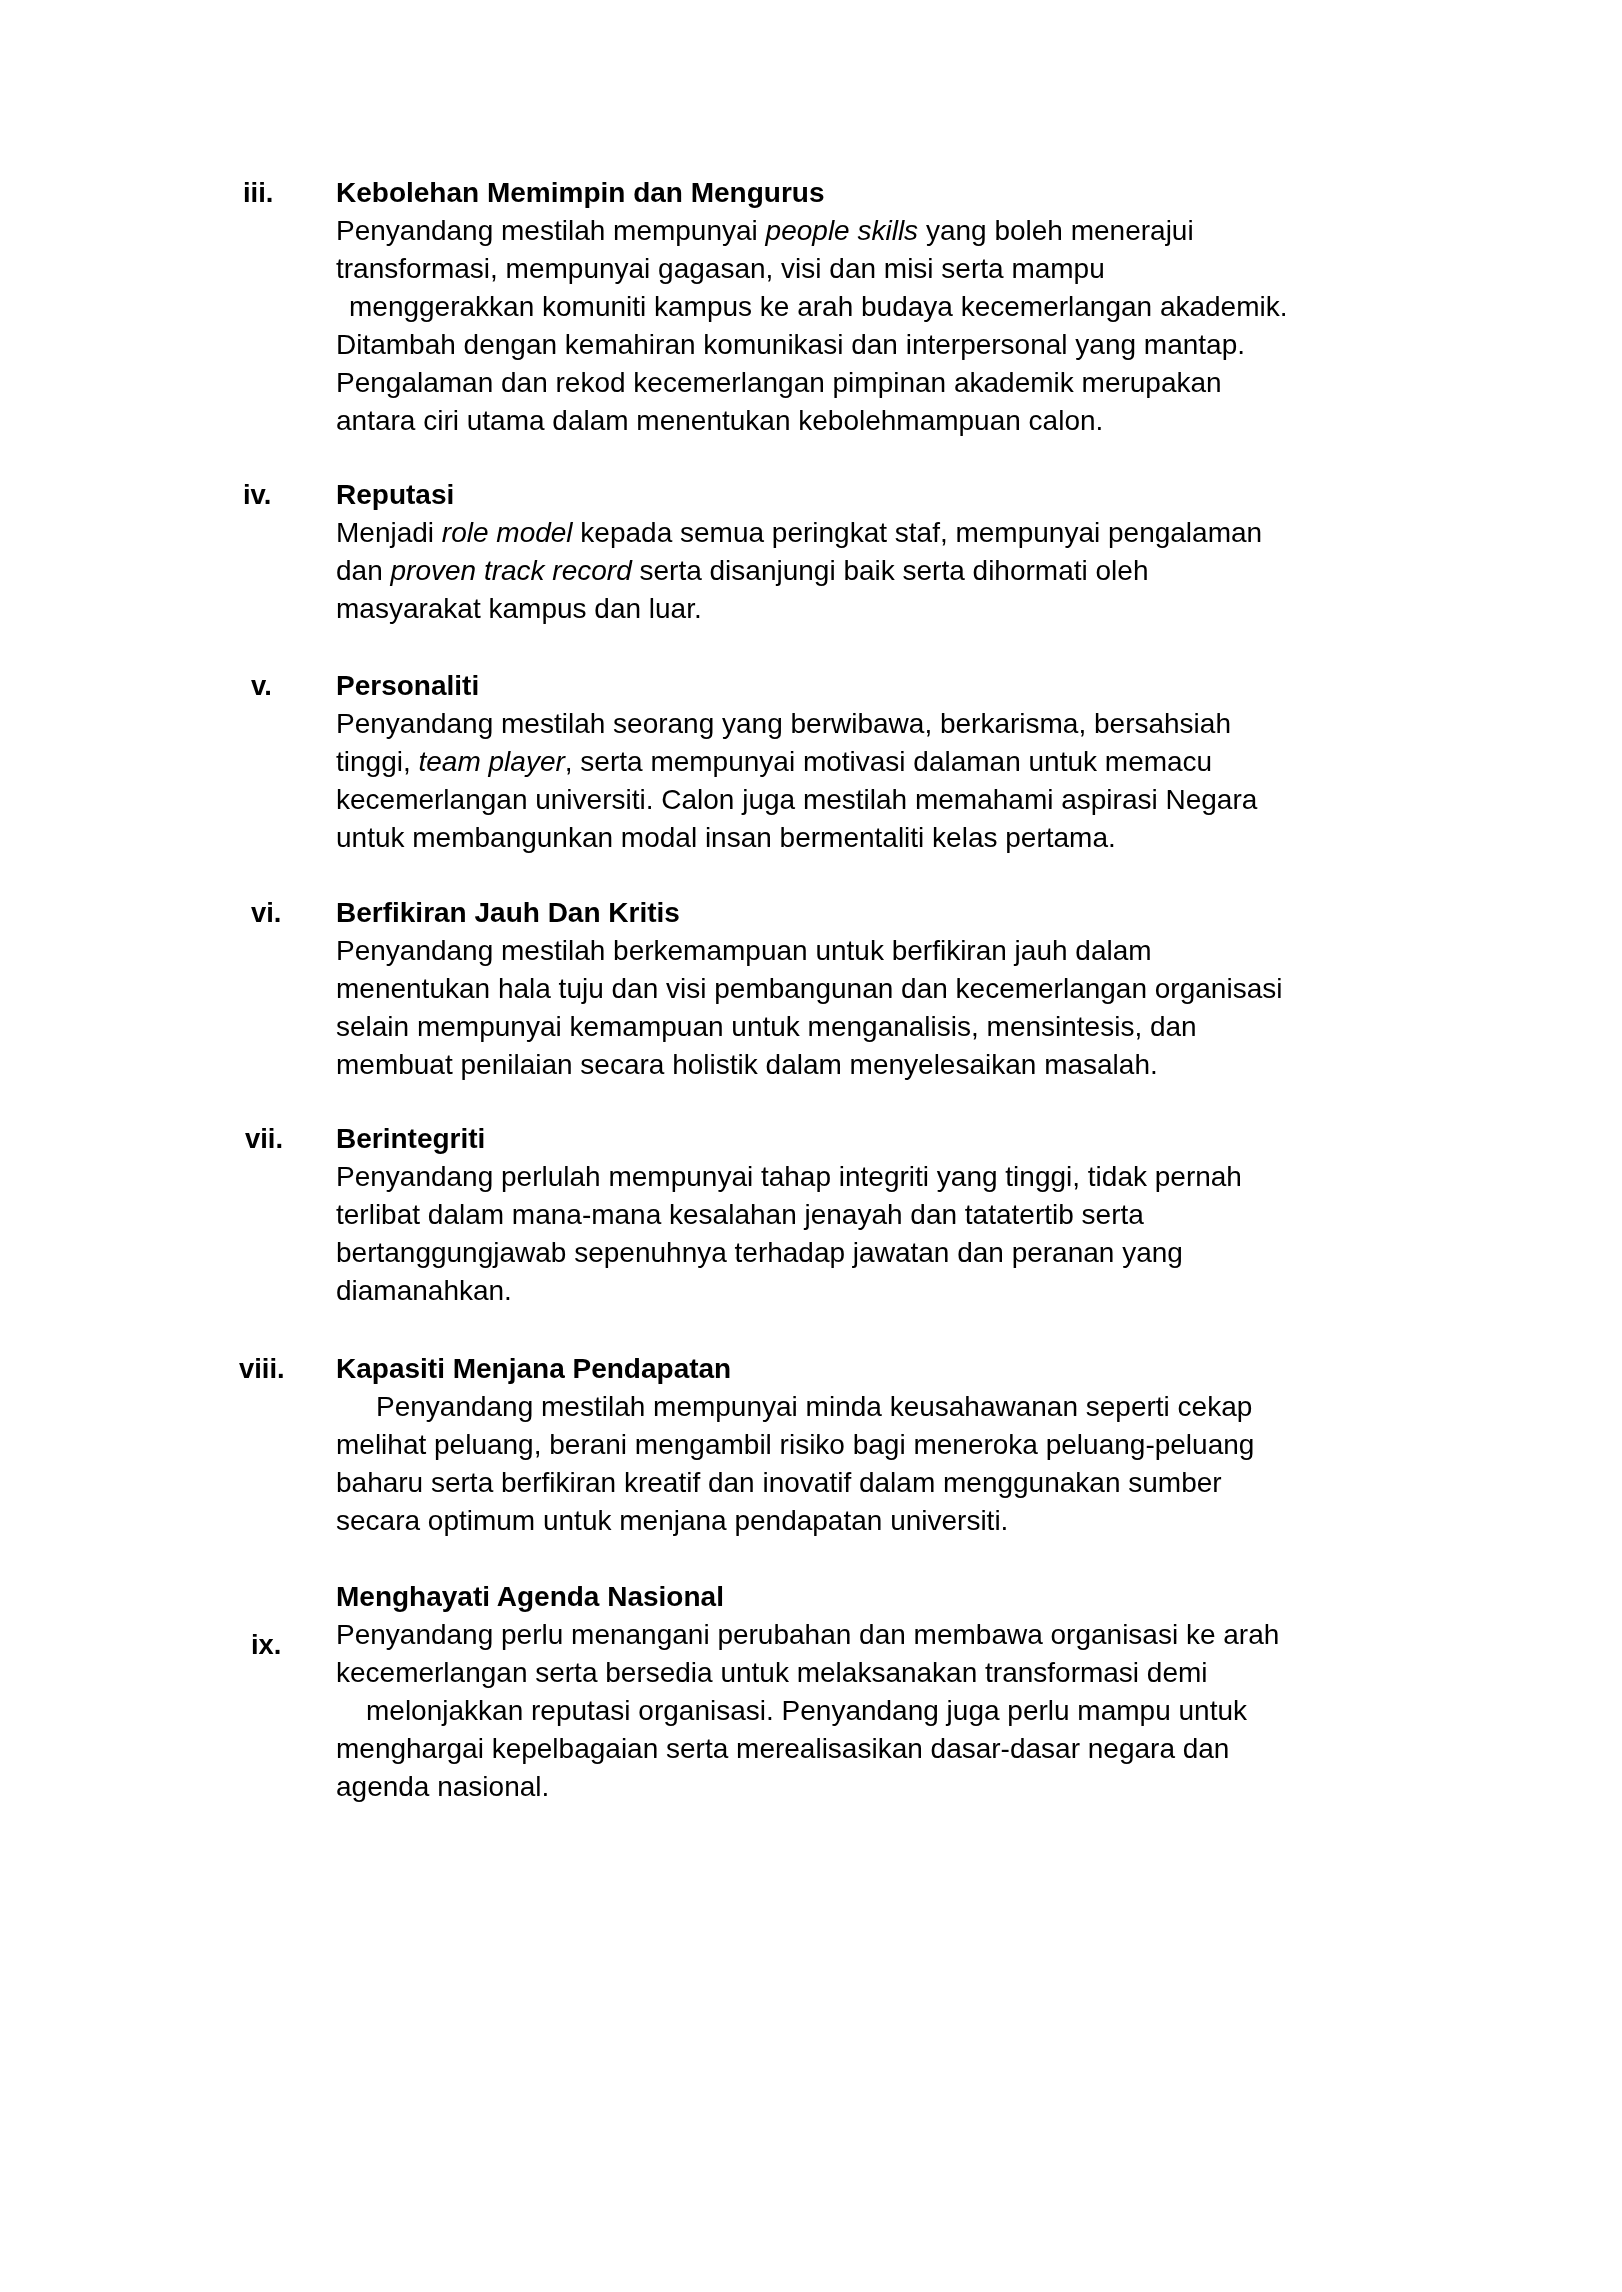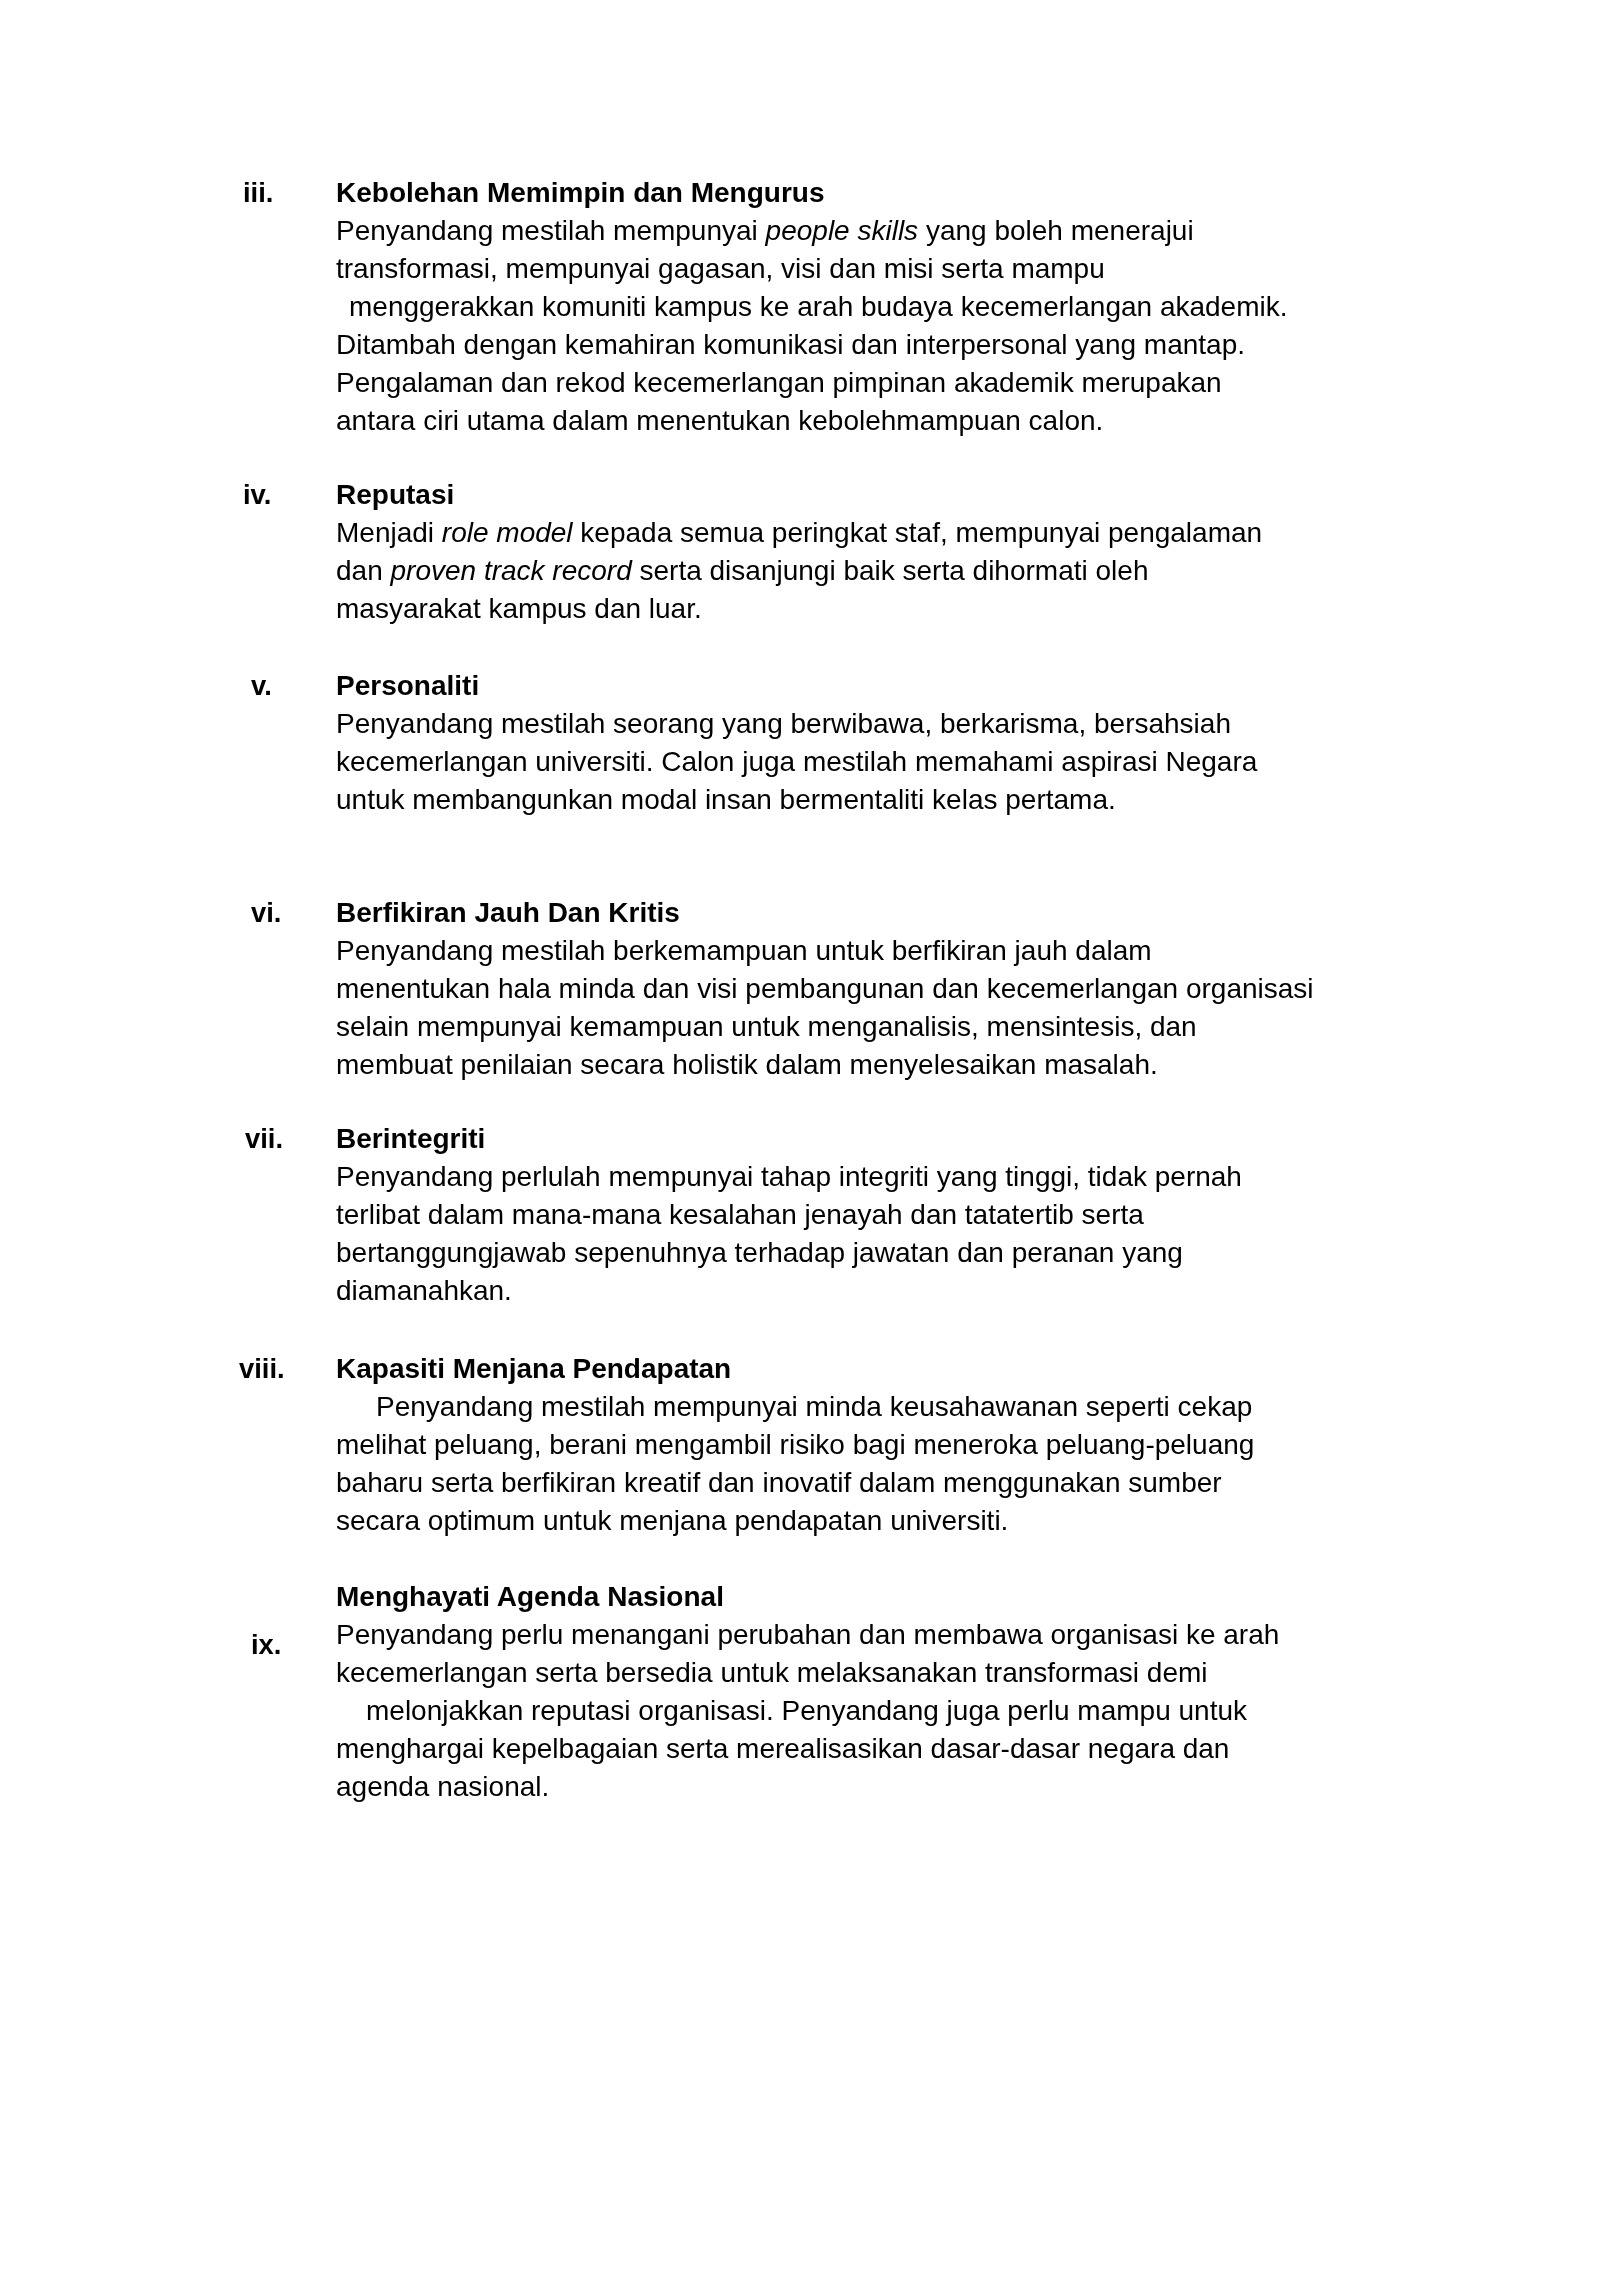--- a/index.html
+++ b/index.html
@@ -42,32 +42,33 @@
           <span class="ln last"><span>masyarakat kampus dan luar.</span></span>
         </div>
       </div>
     </div>
     <div class="item" style="top: 667px;">
       <span class="num" style="left: 251px;">v.</span>
       <div class="body">
         <span class="title">Personaliti</span>
         <div class="para">
           <span class="ln" style="display: block; white-space: nowrap; text-align-last: left;"><span>Penyandang mestilah seorang yang berwibawa, berkarisma, bersahsiah</span></span>
+          <span class="ln" style="display: block; white-space: nowrap; text-align-last: left;"><span>tinggi, </span><span class="it">team player</span><span>, serta mempunyai motivasi dalaman untuk memacu</span></span>
           <span class="ln" style="display: block; white-space: nowrap; text-align-last: left;"><span>kecemerlangan universiti. Calon juga mestilah memahami aspirasi Negara</span></span>
           <span class="ln last"><span>untuk membangunkan modal insan bermentaliti kelas pertama.</span></span>
         </div>
       </div>
     </div>
     <div class="item" style="top: 894px;">
       <span class="num" style="left: 251px;">vi.</span>
       <div class="body">
         <span class="title">Berfikiran Jauh Dan Kritis</span>
         <div class="para">
           <span class="ln" style="display: block; white-space: nowrap; text-align-last: left;"><span>Penyandang mestilah berkemampuan untuk berfikiran jauh dalam</span></span>
-          <span class="ln" style="display: block; white-space: nowrap; text-align-last: left;"><span>menentukan hala minda dan visi pembangunan dan kecemerlangan organisasi</span></span>
+          <span class="ln" style="display: block; white-space: nowrap; text-align-last: left;"><span>menentukan hala tuju dan visi pembangunan dan kecemerlangan organisasi</span></span>
           <span class="ln" style="display: block; white-space: nowrap; text-align-last: left;"><span>selain mempunyai kemampuan untuk menganalisis, mensintesis, dan</span></span>
           <span class="ln last"><span>membuat penilaian secara holistik dalam menyelesaikan masalah.</span></span>
         </div>
       </div>
     </div>
     <div class="item" style="top: 1120px;">
       <span class="num" style="left: 245px;">vii.</span>
       <div class="body">
         <span class="title">Berintegriti</span>
         <div class="para">

